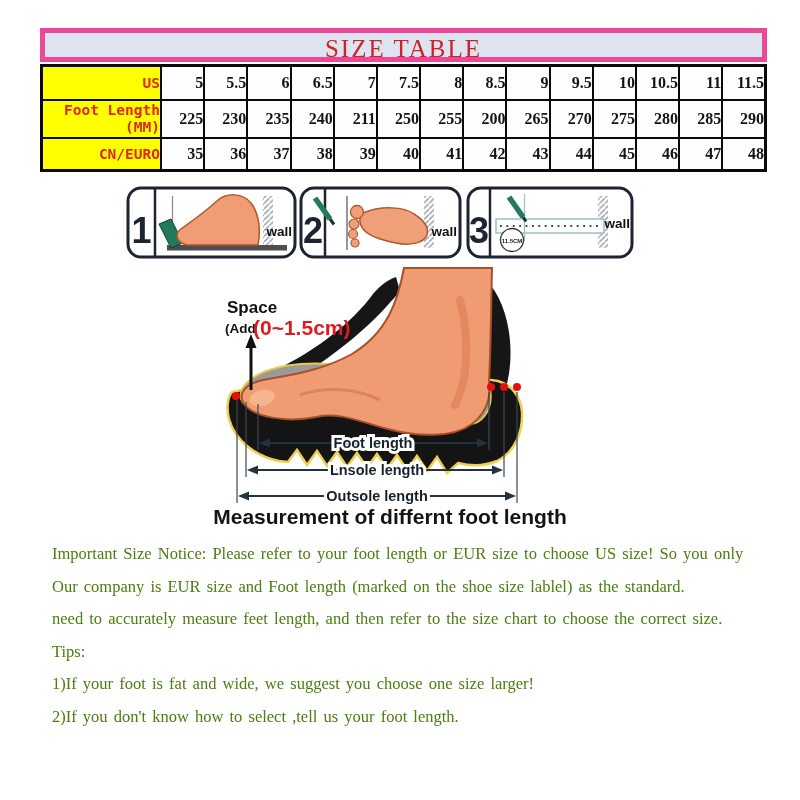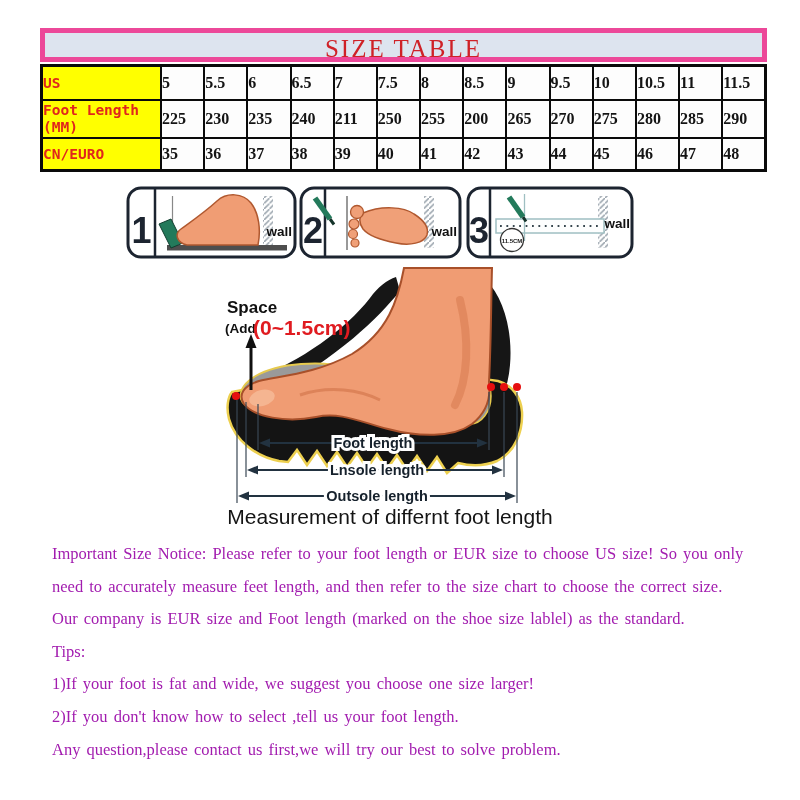--- a/index.html
+++ b/index.html
@@ -7,33 +7,33 @@
           font-family:"Liberation Sans",sans-serif;}
   
   .title-bar{position:absolute;left:40px;top:28px;width:727px;height:34px;
              background:#dde4ef;border:5px solid #ec4899;box-sizing:border-box;
              text-align:center;line-height:32px;}
   .title-bar span{font-family:"Liberation Serif",serif;font-size:25px;letter-spacing:2px;
                   color:#cf2127;font-weight:500;}
   
   table.size{position:absolute;left:40px;top:64px;width:727px;border-collapse:collapse;
              table-layout:fixed;background:#fdfdfd;border:3px solid #0a0a0a;}
-  table.size td{border:2px solid #0a0a0a;text-align:left;vertical-align:middle;
+  table.size td{border:2px solid #0a0a0a;text-align:right;vertical-align:middle;
                 font-family:"Liberation Serif",serif;font-weight:700;font-size:16px;color:#141414;
                 padding:0;}
   table.size td:first-child{width:117px;background:#ffff00;color:#e0261c;
                 font-family:"DejaVu Sans Mono",monospace;font-size:14.5px;font-weight:700;line-height:1.15;}
   table.size tr:nth-child(1) td{height:32px;}
   table.size tr:nth-child(2) td{height:36px;}
   table.size tr:nth-child(3) td{height:30px;}
   
   .measure-heading{position:absolute;left:0;top:505px;width:780px;text-align:center;
-                   font-weight:400;font-size:21px;color:#141414;letter-spacing:0;}
+                   font-weight:700;font-size:21px;color:#141414;letter-spacing:0;}
   .notes{position:absolute;left:52px;top:538px;width:720px;
-         font-family:"Liberation Serif",serif;font-size:16.5px;color:#a21caf;}
+         font-family:"Liberation Serif",serif;font-size:16.5px;color:#4d7c0f;}
   .note-line{height:32.6px;line-height:32.6px;white-space:nowrap;word-spacing:2px;}
   svg{position:absolute;}
   svg text{font-family:"Liberation Sans",sans-serif;}
   .halo{paint-order:stroke;stroke:#ffffff;stroke-width:6px;fill:#16212c;font-weight:bold;}
 </style>
 </head>
 <body>
 
 <div class="canvas">
 
@@ -209,21 +209,20 @@
     </g>
     <text class="halo" x="373" y="448" text-anchor="middle" font-size="14.5">Foot length</text>
     <text class="halo" x="377" y="475" text-anchor="middle" font-size="14.5">Lnsole length</text>
     <text class="halo" x="377" y="501" text-anchor="middle" font-size="14.5">Outsole length</text>
   </svg>
 
   <div class="measure-heading">Measurement of differnt foot length</div>
 
   <div class="notes">
       <div class="note-line">Important Size Notice: Please refer to your foot length or EUR size to choose US size! So you only</div>
+      <div class="note-line">Our company is EUR size and Foot length (marked on the shoe size lablel) as the standard.</div>
       <div class="note-line">need to accurately measure feet length, and then refer to the size chart to choose the correct size.</div>
-      <div class="note-line">Our company is EUR size and Foot length (marked on the shoe size lablel) as the standard.</div>
       <div class="note-line">Tips:</div>
       <div class="note-line">1)If your foot is fat and wide, we suggest you choose one size larger!</div>
       <div class="note-line">2)If you don't know how to select ,tell us your foot length.</div>
-      <div class="note-line">Any question,please contact us first,we will try our best to solve problem.</div>
     </div>
 
 </div>
 
 </body></html>

